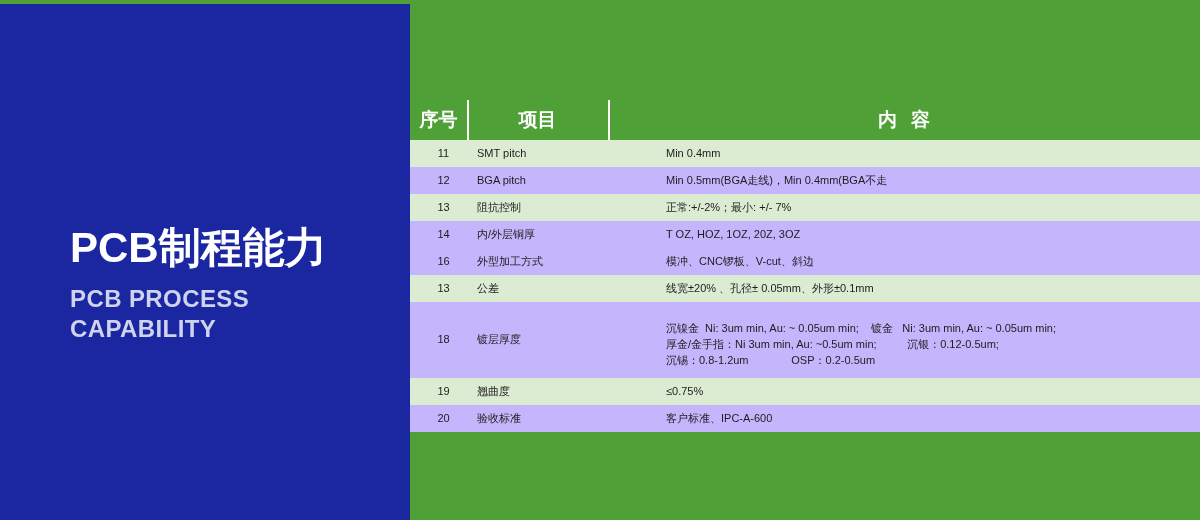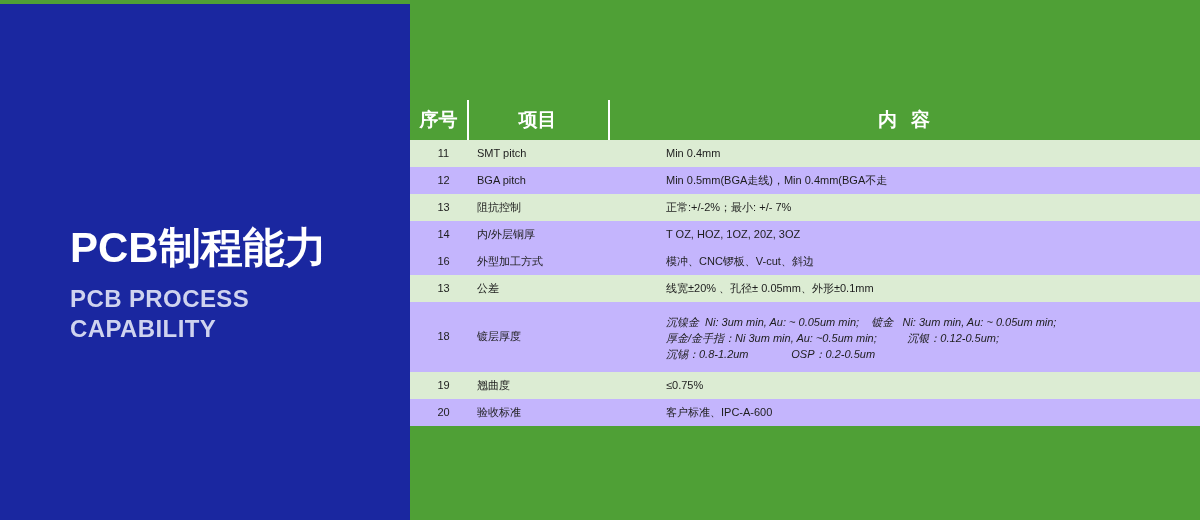--- a/index.html
+++ b/index.html
@@ -107,23 +107,22 @@
   td.cont {
     padding-left: 12px;
   }
   td.cont .line {
     white-space: pre;
     display: block;
     margin-left: 48px;
   }
   td.cont.tall {
     height: 62px;
-    padding-top: 6px;
+    padding-top: 12px;
     padding-bottom: 2px;
-    font-style: italic;
   }
 </style>
 </head>
 <body>
 
 <div class="slide">
 
   <div class="left-panel">
     <div class="title-block">
       <div class="title-cn">PCB制程能力</div>

